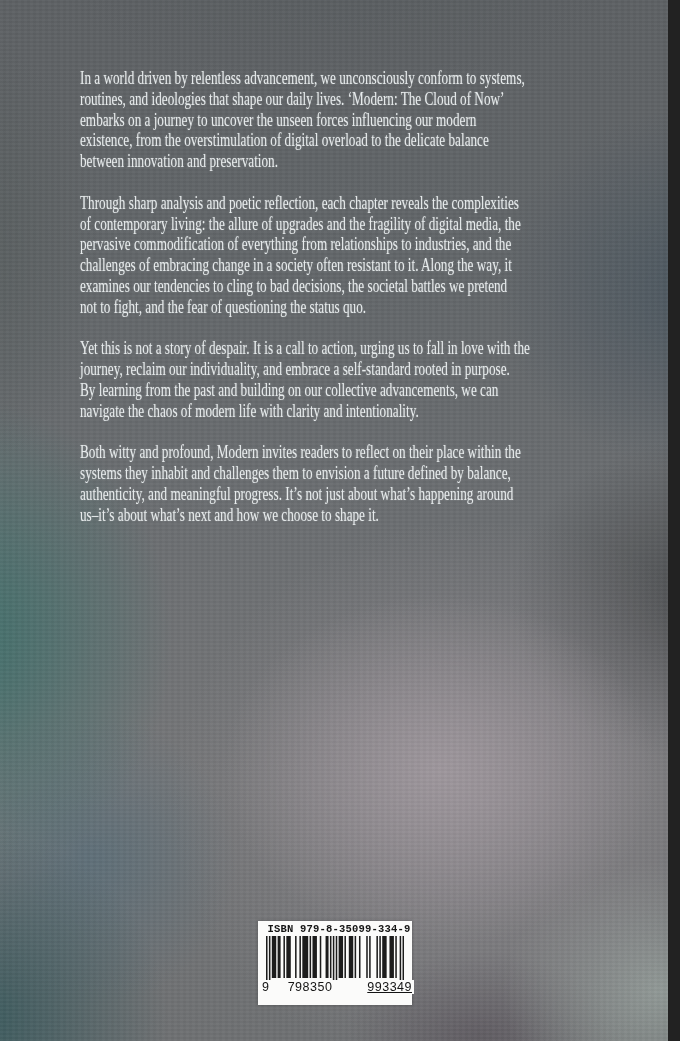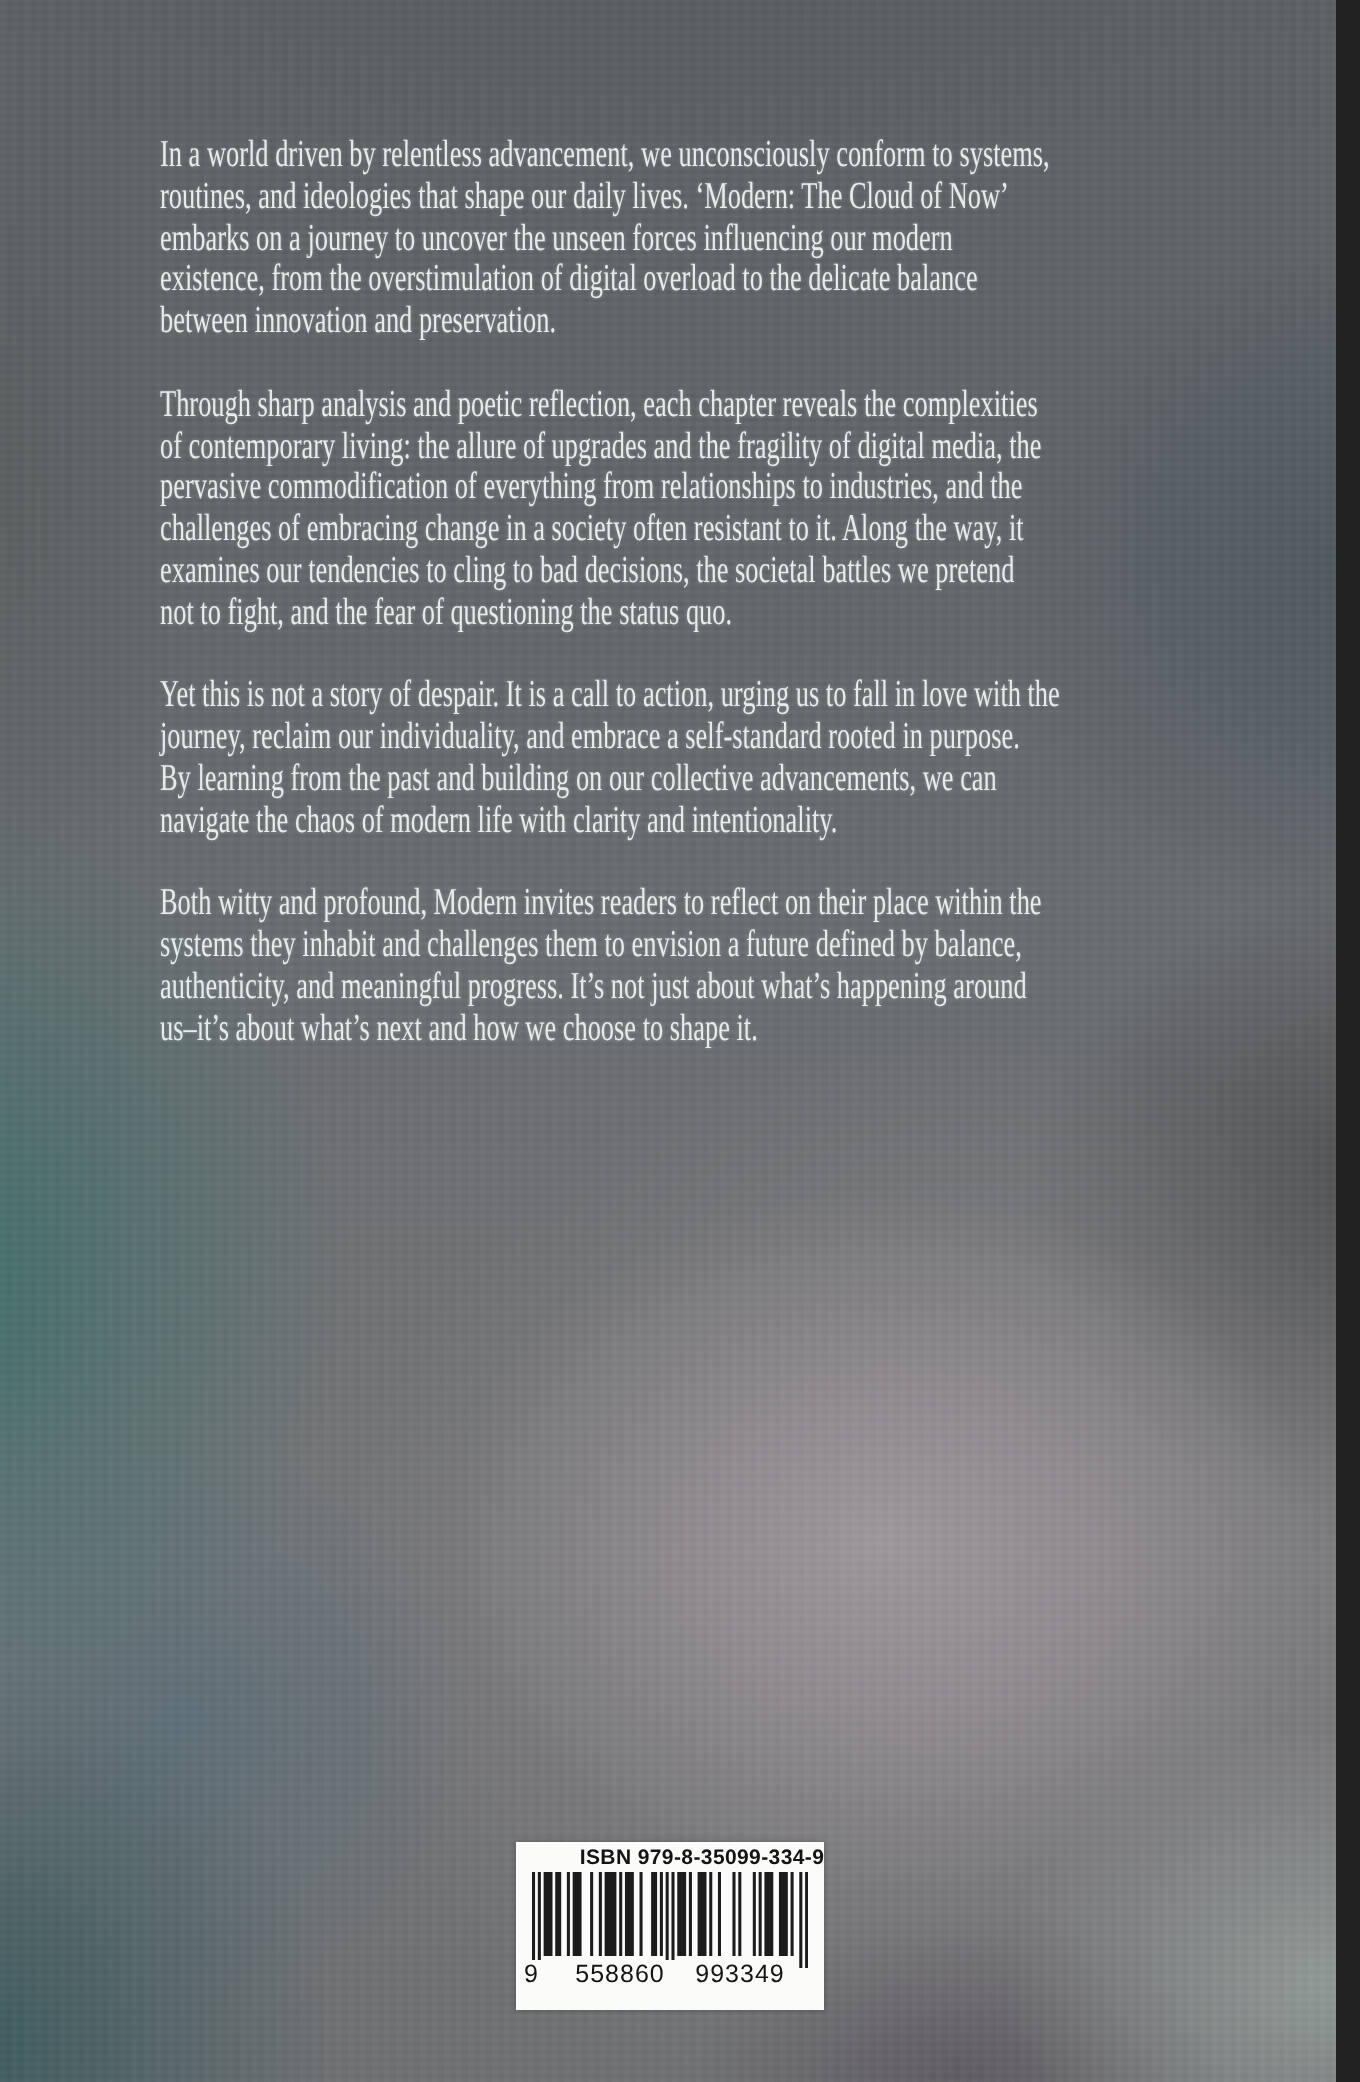--- a/index.html
+++ b/index.html
@@ -56,24 +56,24 @@
     left: 258px;
     top: 921px;
     width: 154px;
     height: 84px;
     background: #fbfbfa;
     box-shadow: 0 0 3px rgba(0,0,0,0.25);
   }
   .isbn-label {
     position: absolute;
     top: 2px;
-    left: 16px;
+    left: 4px;
     width: 100%;
     text-align: center;
-    font-family: Liberation Sans, sans-serif;
+    font-family: Liberation Mono, monospace;
     font-size: 10.5px;
     font-weight: bold;
     letter-spacing: 0.2px;
     color: #141414;
   }
   .bars {
     position: absolute;
     left: 8px;
     top: 15px;
     width: 138px;
@@ -92,21 +92,21 @@
   }
   .digit-group {
     position: absolute;
     top: 0;
     background: #fbfbfa;
     padding: 0 2px;
     letter-spacing: 0.5px;
   }
   .dg-0 { left: -6px; }
   .dg-1 { left: 16px; width: 52px; text-align: center; }
-  .dg-2 { left: 76px; width: 52px; text-align: center; }
+  .dg-2 { left: 92px; width: 52px; text-align: right; text-decoration: underline; }
 </style>
 </head>
 <body>
 
 <div class="cover">
   <div class="bg"></div>
   <div class="grain"></div>
 
   <div class="text-block">
     <p class="para">In a world driven by relentless advancement, we unconsciously conform to systems,
@@ -159,17 +159,17 @@
         <rect x="110.40" y="0" width="1.53" height="42"></rect>
         <rect x="113.31" y="0" width="1.53" height="42"></rect>
         <rect x="116.21" y="0" width="4.44" height="42"></rect>
         <rect x="123.47" y="0" width="4.44" height="42"></rect>
         <rect x="129.28" y="0" width="1.53" height="42"></rect>
         <rect x="133.64" y="0" width="1.53" height="48"></rect>
         <rect x="136.55" y="0" width="1.53" height="48"></rect>
       </svg>
     <div class="digits-row">
       <span class="digit-group dg-0">9</span>
-      <span class="digit-group dg-1">558860</span>
+      <span class="digit-group dg-1">798350</span>
       <span class="digit-group dg-2">993349</span>
     </div>
   </div>
 </div>
 
 </body></html>

